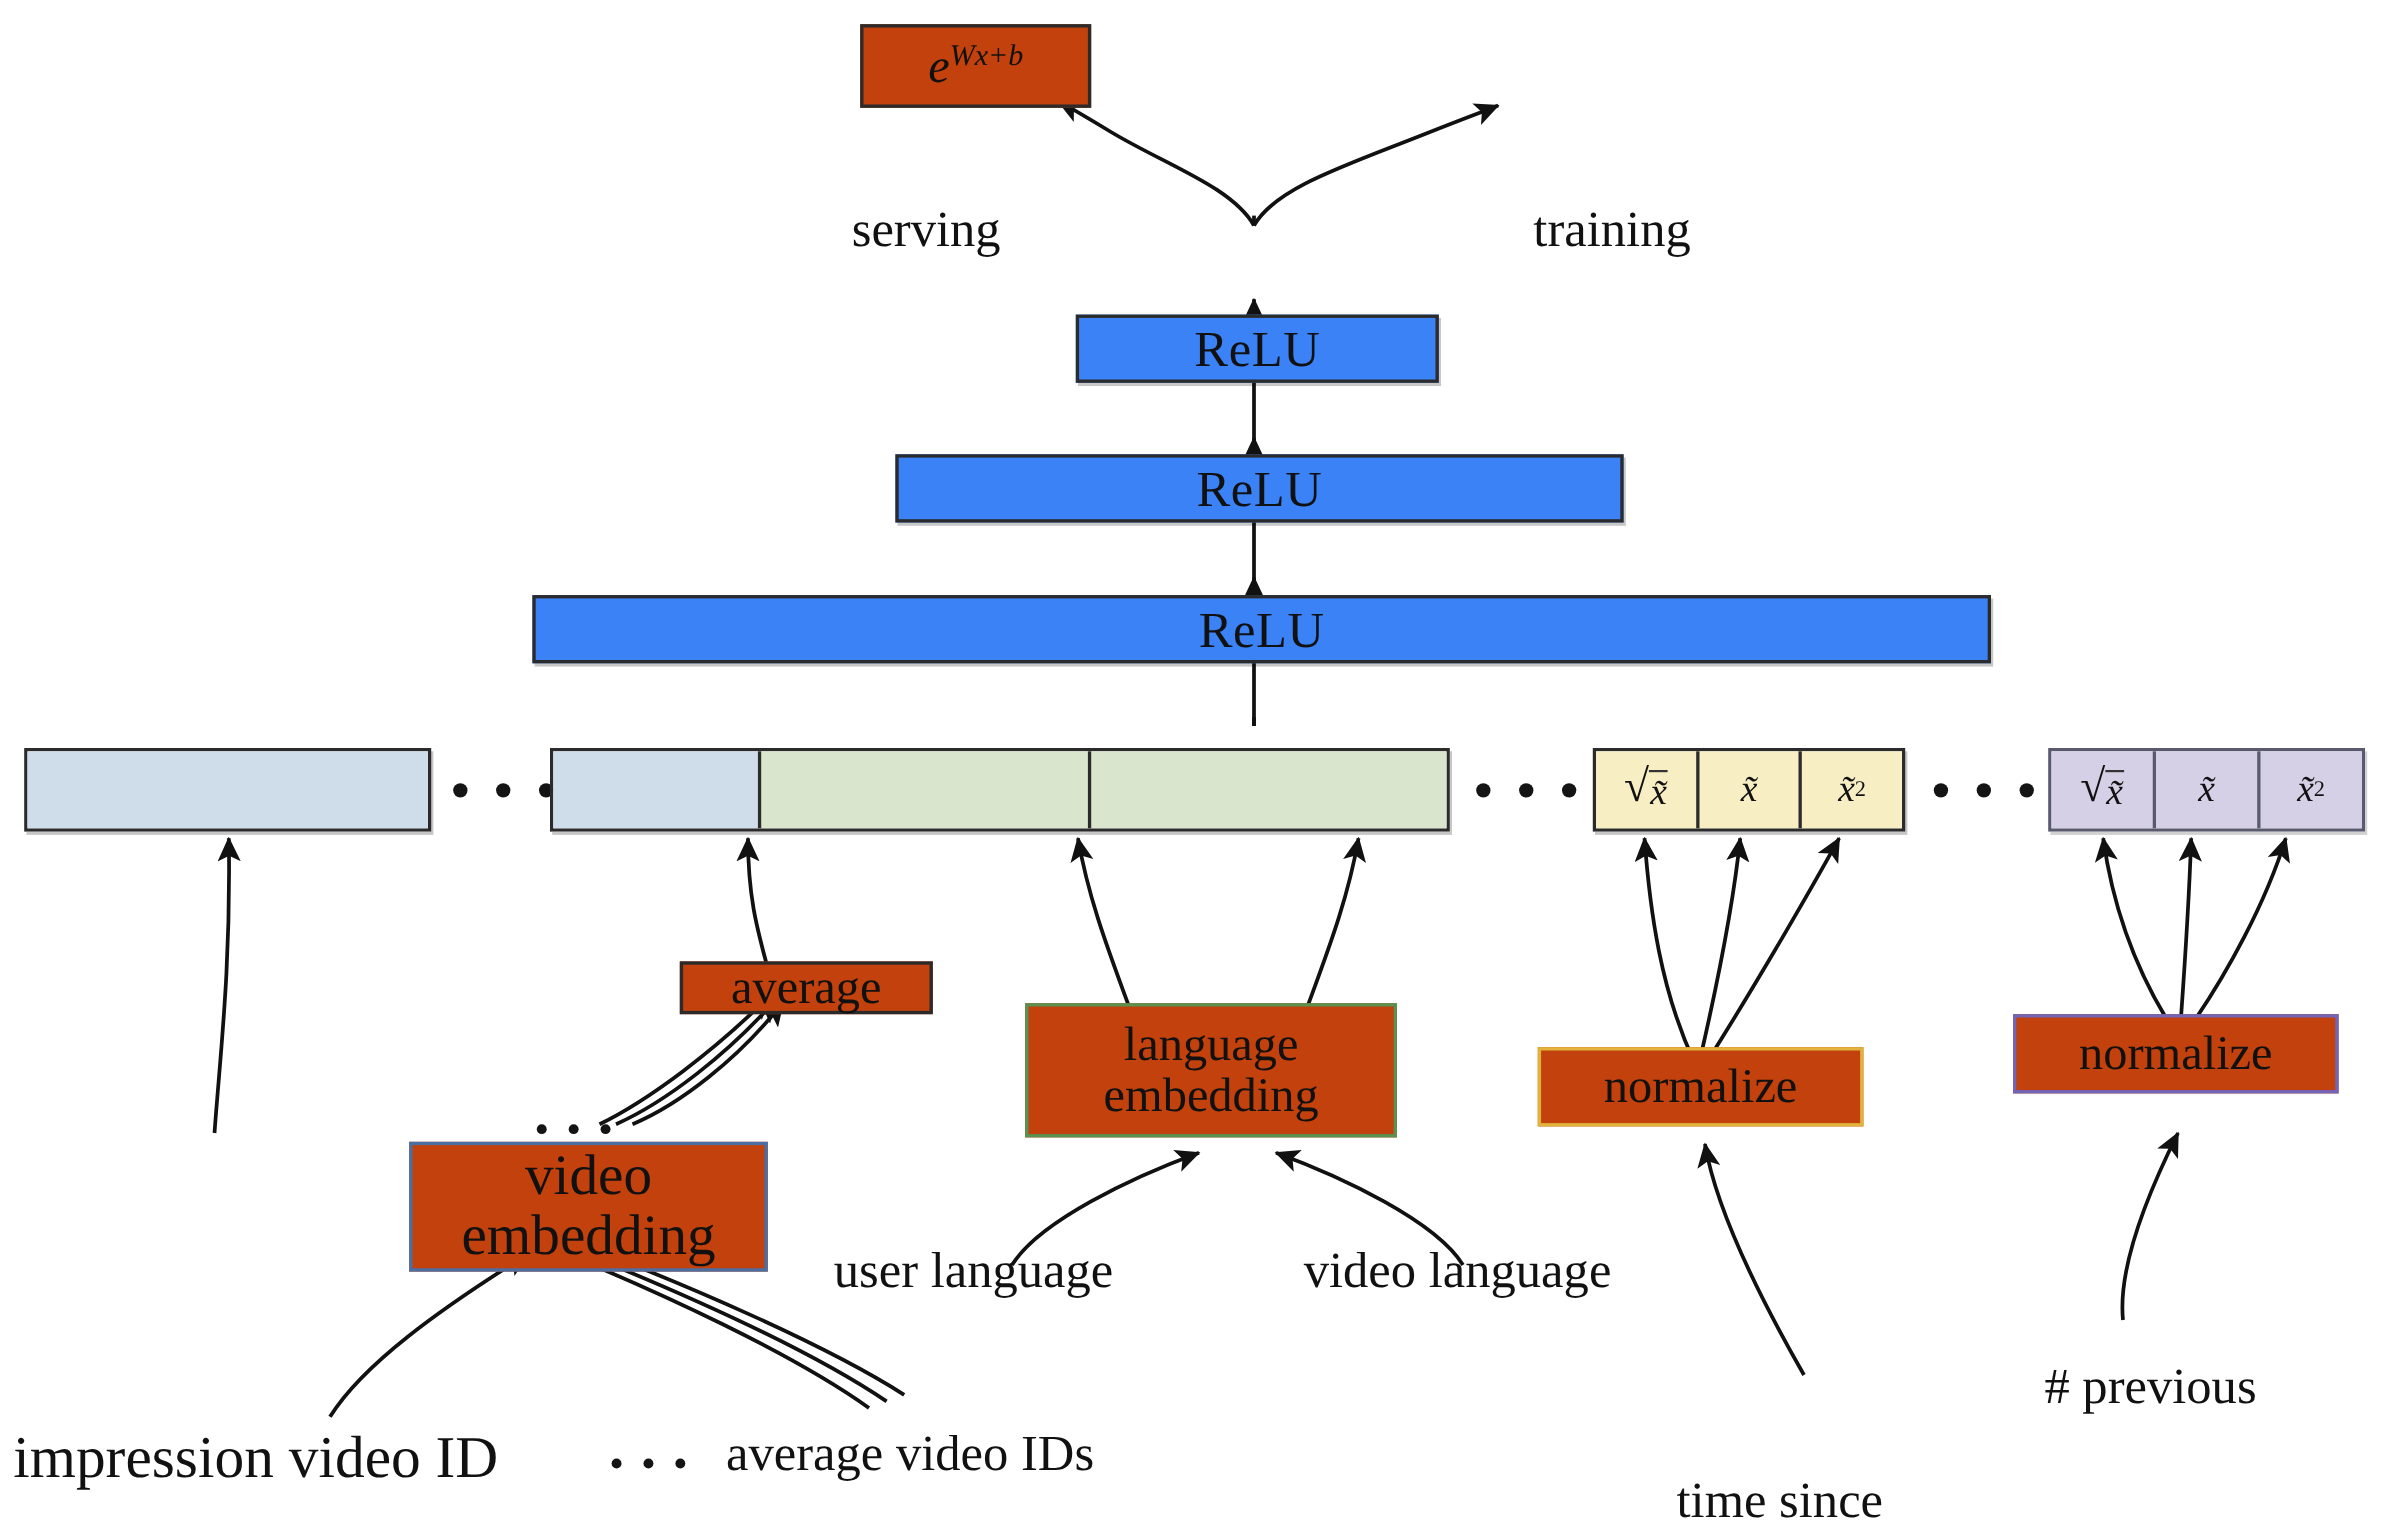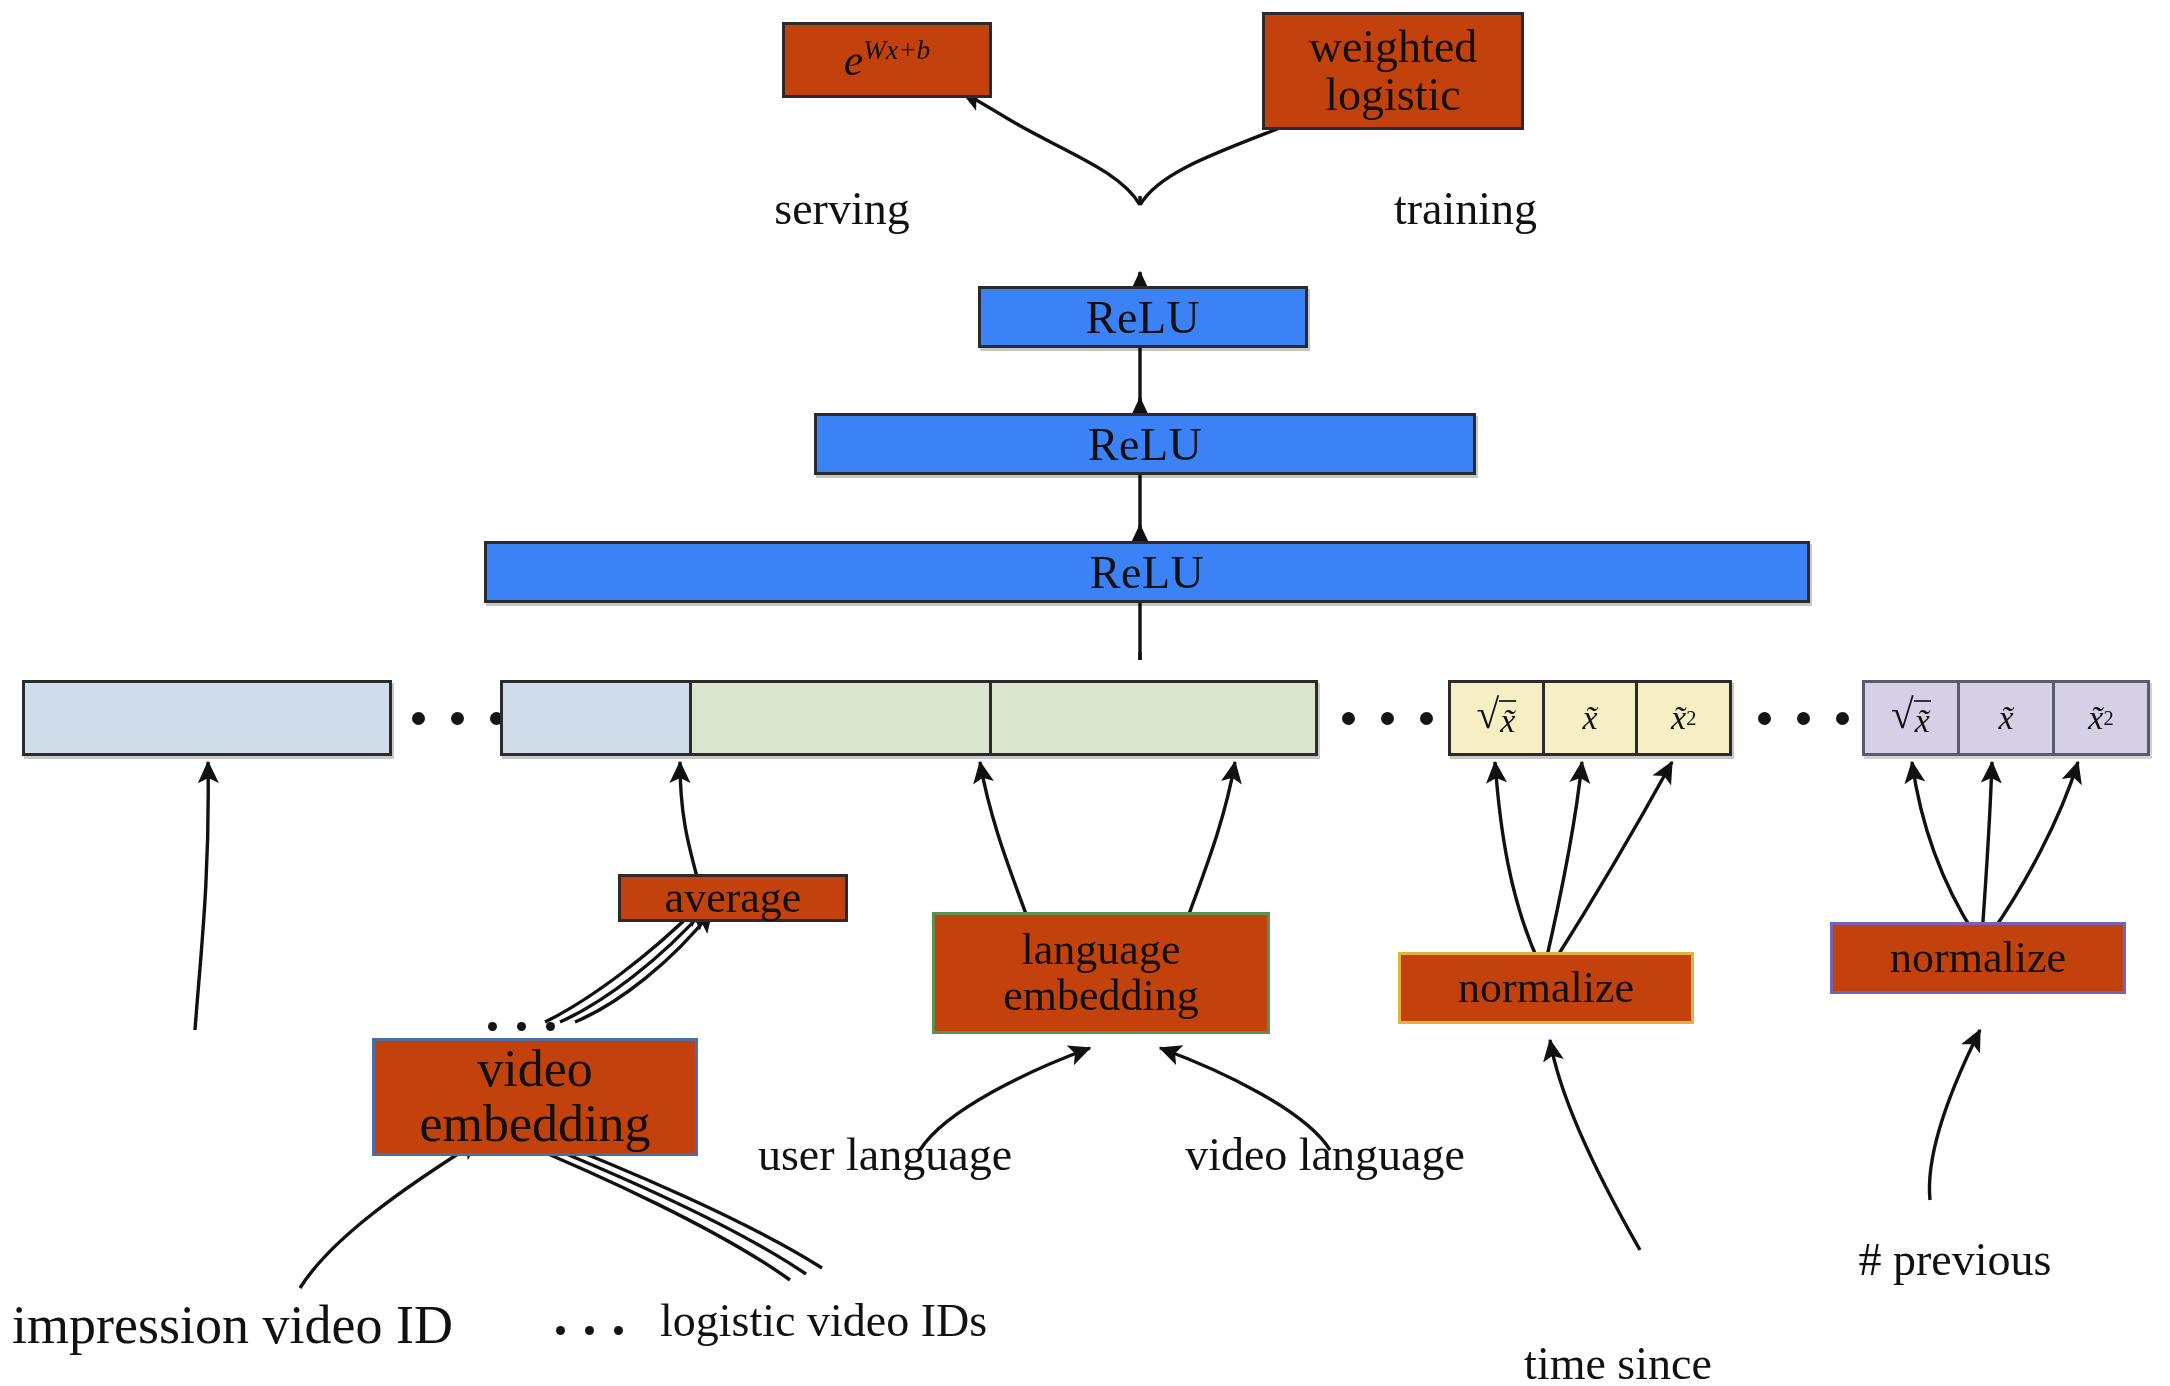--- a/index.html
+++ b/index.html
@@ -159,24 +159,20 @@
       <path d="M1140,660 L1140,652"></path>
     </g>
   </svg>
 
   <div class="node boxlabel bx-dark" style="left:782px;top:22px;width:210px;height:76px;">
     <span class="formula">
       <span class="ital">e</span><sup class="ital">Wx+b</sup>
     </span>
   </div>
 
-  <div class="node boxlabel bx-dark" style="left:1262px;top:12px;width:262px;height:118px;font-size:46px;flex-direction:column;">
-    <span>weighted</span>
-    <span>logistic</span>
-  </div>
 
   <div class="txt serving-label" style="left:742px;top:184px;width:200px;">serving</div>
 
   <div class="txt serving-label" style="left:1358px;top:184px;width:215px;">training</div>
 
   <div class="node relu" style="left:978px;top:286px;width:330px;height:62px;">
     <span>ReLU</span>
   </div>
 
   <div class="node relu" style="left:814px;top:413px;width:662px;height:62px;">
@@ -290,15 +286,15 @@
   </div>
 
   <div class="txt" style="left:12px;top:1296px;width:540px;text-align:left;font-size:54px;">impression video ID</div>
 
   <div class="dots small" style="left:556px;top:1326px;">
     <i></i>
       <i></i>
       <i></i>
   </div>
 
-  <div class="txt" style="left:660px;top:1296px;width:500px;text-align:left;font-size:46px;">logistic video IDs</div>
+  <div class="txt" style="left:660px;top:1296px;width:500px;text-align:left;font-size:46px;">average video IDs</div>
 
 </div>
 
 </body></html>

